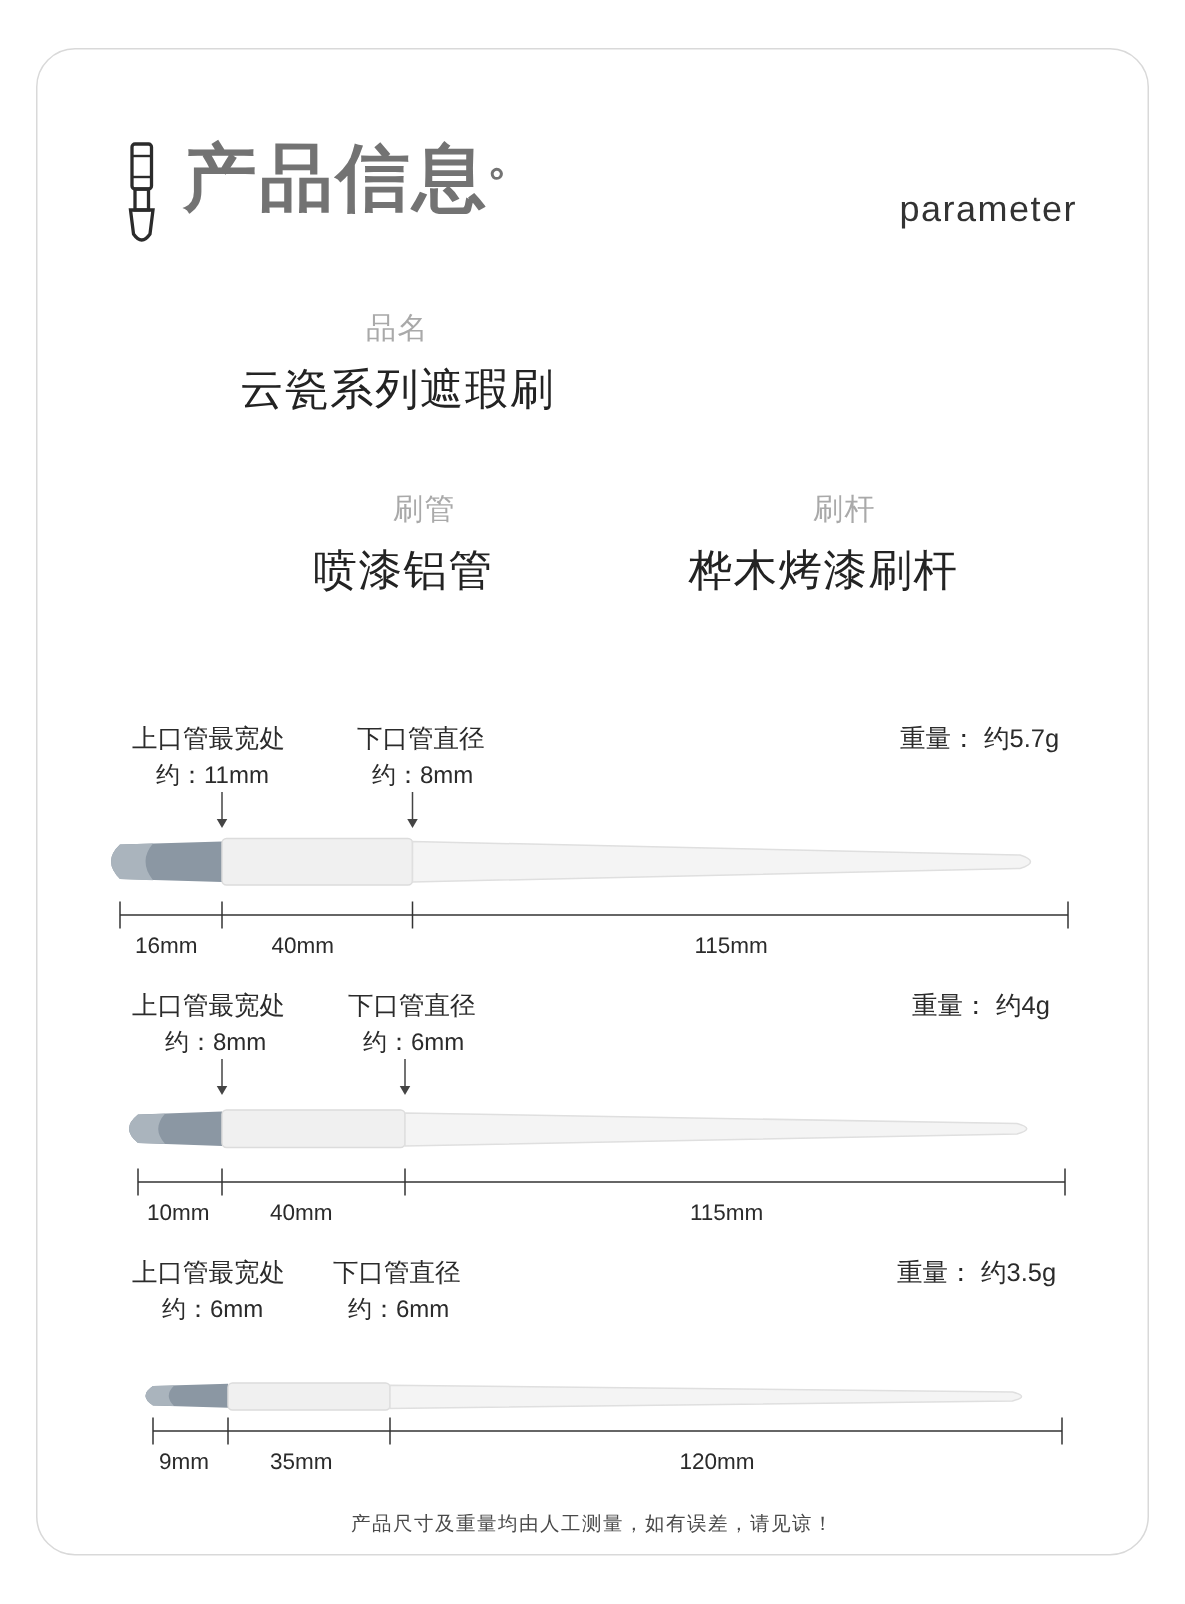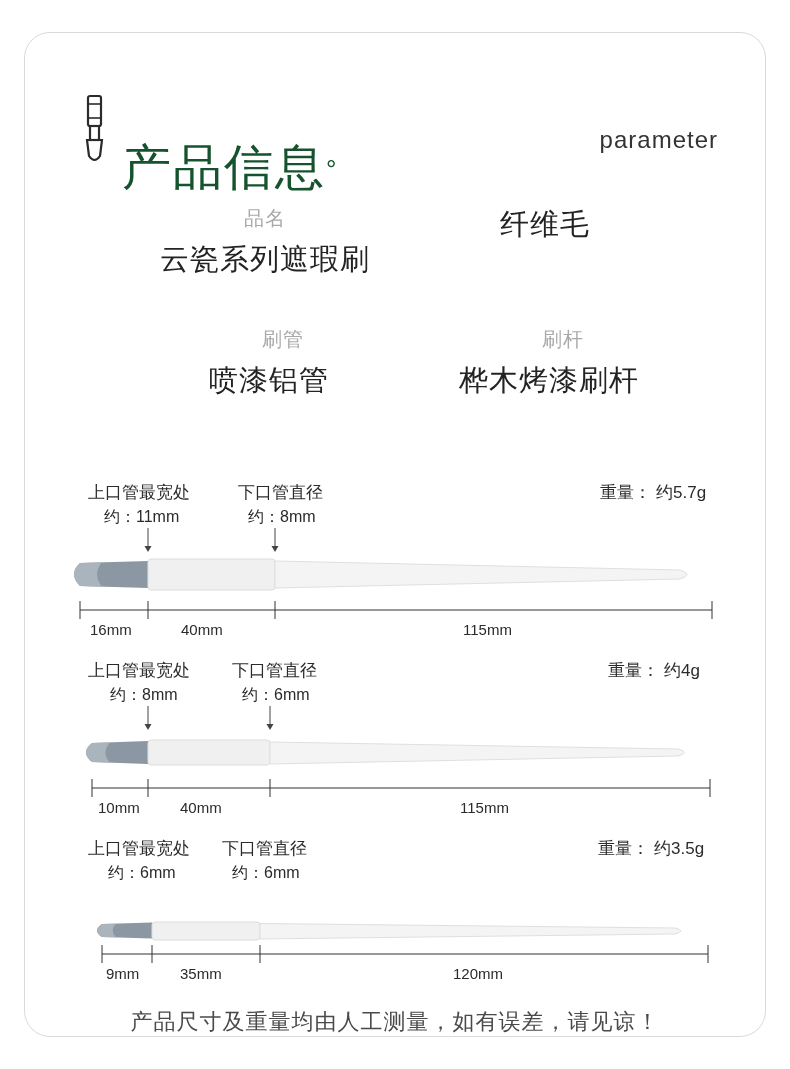--- a/index.html
+++ b/index.html
@@ -48,26 +48,25 @@
     left: 0;
     top: 6px;
     width: 34px;
     height: 72px;
   }
   .title {
     position: absolute;
     left: 44px;
     top: 0px;
     font-size: 49px;
-    font-weight: normal;
+    font-weight: bold;
     letter-spacing: 2px;
     line-height: 62px;
-    color: #14532d;
+    color: #737373;
     white-space: nowrap;
-    margin-top: 48px;
   }
   .title .deg {
     font-size: 26px;
     vertical-align: top;
     position: relative;
     top: 2px;
   }
   .subtitle {
     position: absolute;
     right: 0px;
@@ -123,21 +122,21 @@
 
   .diagram svg { display: block; }
 
   
   .footer-note {
     position: absolute;
     left: 0;
     top: 1007px;
     width: 790px;
     text-align: center;
-    font-size: 22px;
+    font-size: 13px;
     color: #4a4a4a;
     letter-spacing: 1px;
   }
 </style>
 </head>
 <body>
 
 <div class="page">
 
   <div class="frame"></div>
@@ -156,21 +155,20 @@
     <div class="subtitle">parameter</div>
   </div>
 
   <div class="specs">
     <div class="spec-row">
       <div class="spec-cell">
         <div class="spec-label">品名</div>
         <div class="spec-value">云瓷系列遮瑕刷</div>
       </div>
       <div class="spec-cell right">
-        <div class="spec-value">纤维毛</div>
       </div>
     </div>
     <div class="spec-row second">
       <div class="spec-cell">
         <div class="spec-label">刷管</div>
         <div class="spec-value">喷漆铝管</div>
       </div>
       <div class="spec-cell right">
         <div class="spec-label">刷杆</div>
         <div class="spec-value">桦木烤漆刷杆</div>

